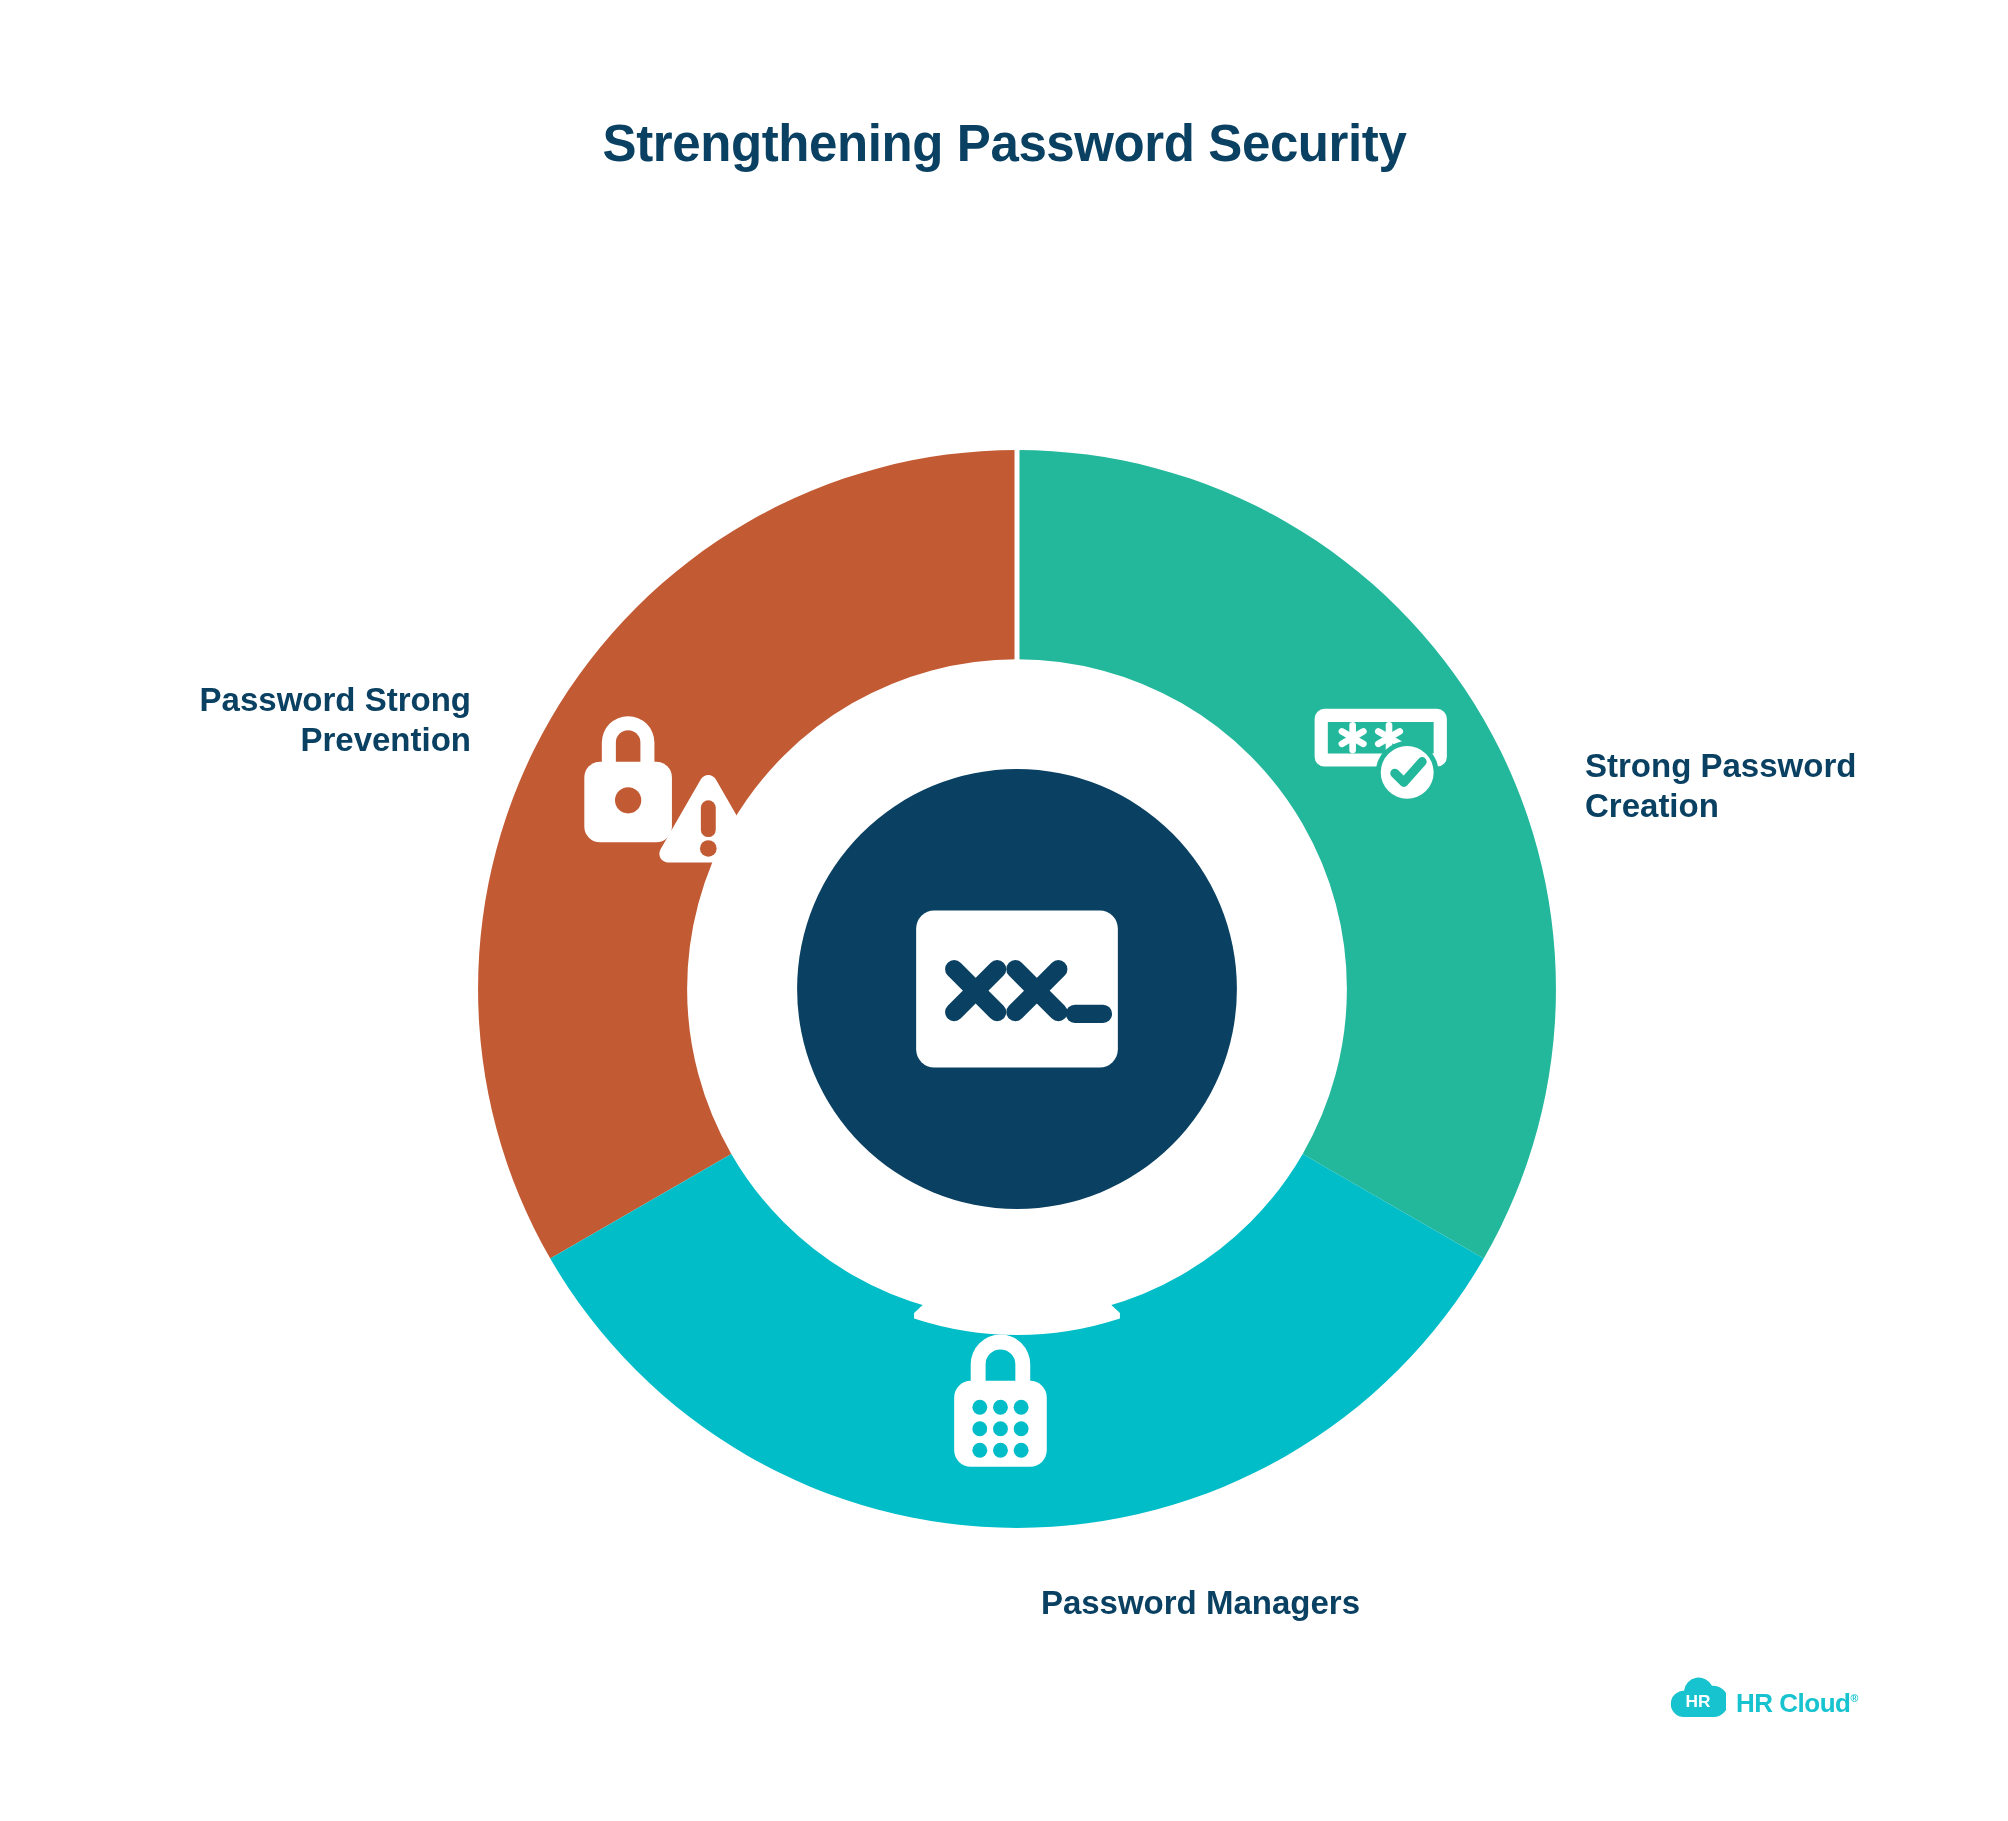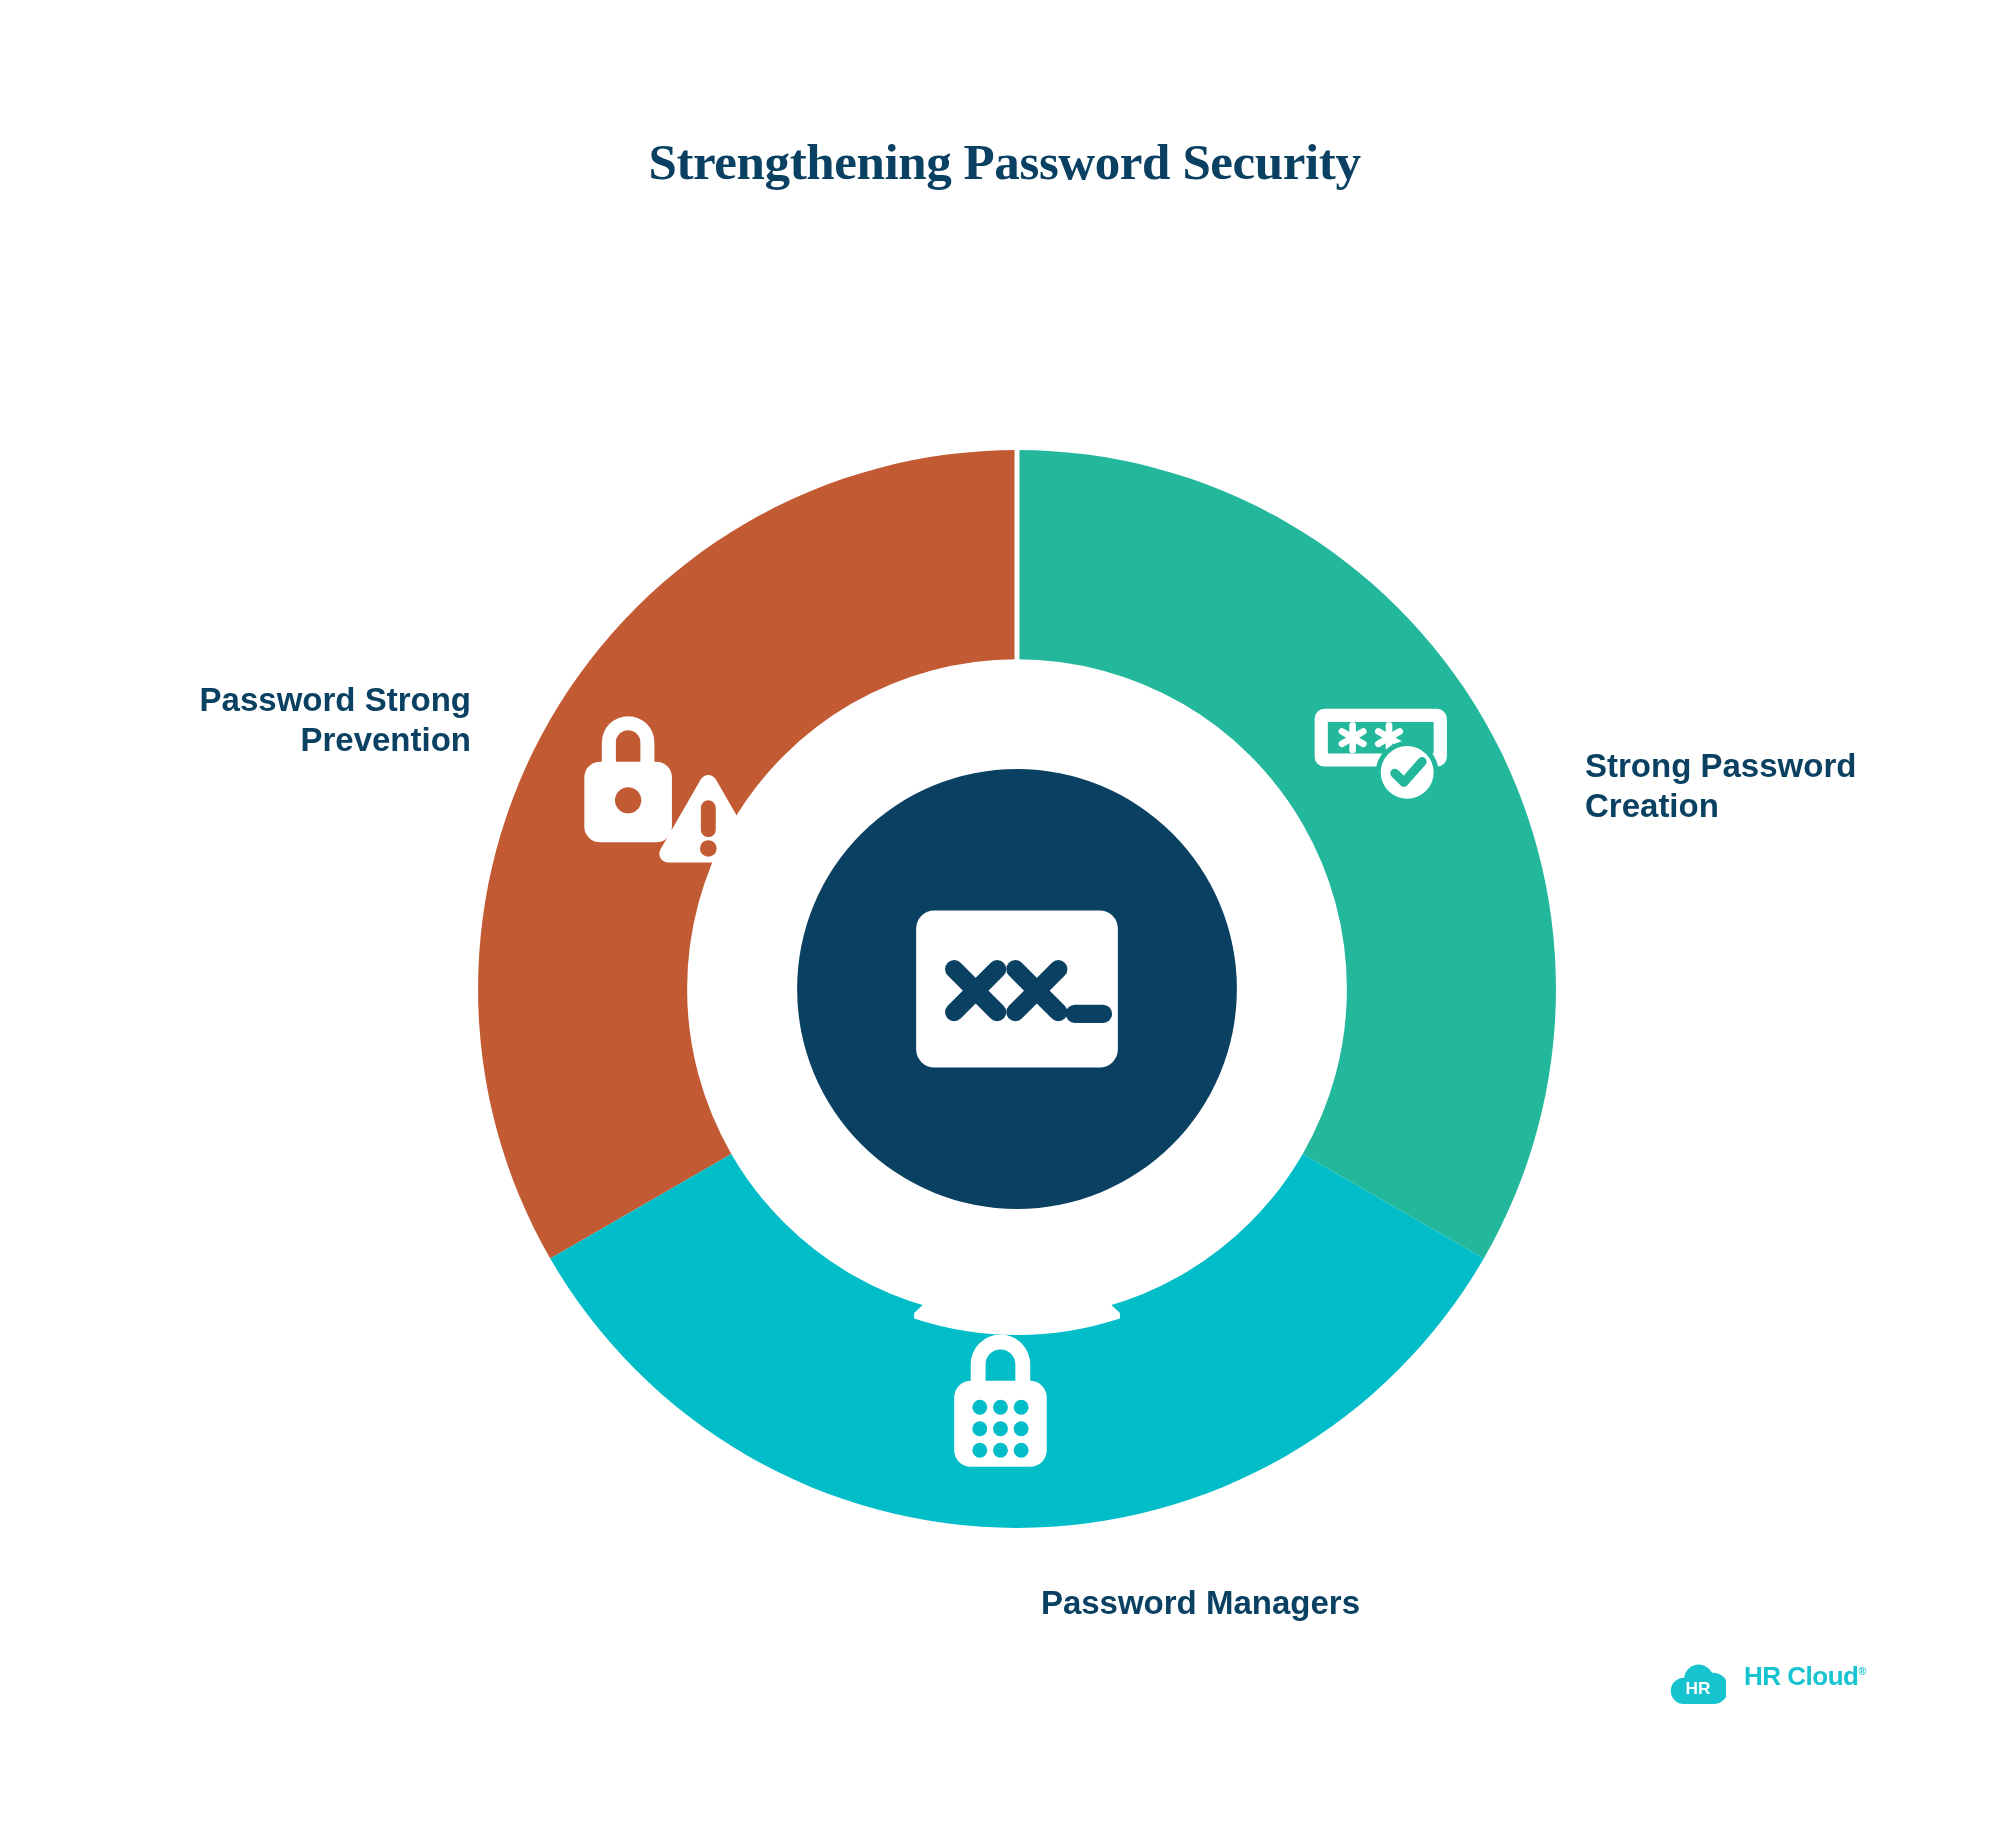--- a/index.html
+++ b/index.html
@@ -21,29 +21,28 @@
     left: 0; top: 0;
     width: 2009px;
     height: 1822px;
     background: #ffffff;
   }
 
   
   #page-title {
     position: absolute;
     left: 0;
-    top: 133px;
+    top: 114px;
     width: 2009px;
     text-align: center;
     font-size: 51px;
     font-weight: bold;
     letter-spacing: -0.4px;
     color: #0A4061;
     white-space: nowrap;
-    font-family: Liberation Serif, serif;
   }
 
   
   #wheel {
     position: absolute;
     left: 478px;
     top: 450px;
     width: 1078px;
     height: 1078px;
   }
@@ -78,22 +77,22 @@
   }
 
   
   #logo {
     position: absolute;
     left: 1670px;
     top: 1661px;
     width: 198px;
     height: 58px;
     display: flex;
-    align-items: flex-start;
-    gap: 18px;
+    align-items: flex-end;
+    gap: 10px;
   }
   #logo-mark { width: 56px; height: 45px; flex: 0 0 auto; }
   #logo-word {
     font-size: 26px;
     font-weight: bold;
     color: #16C3CE;
     letter-spacing: -0.5px;
     position: relative;
     white-space: nowrap;
   }

